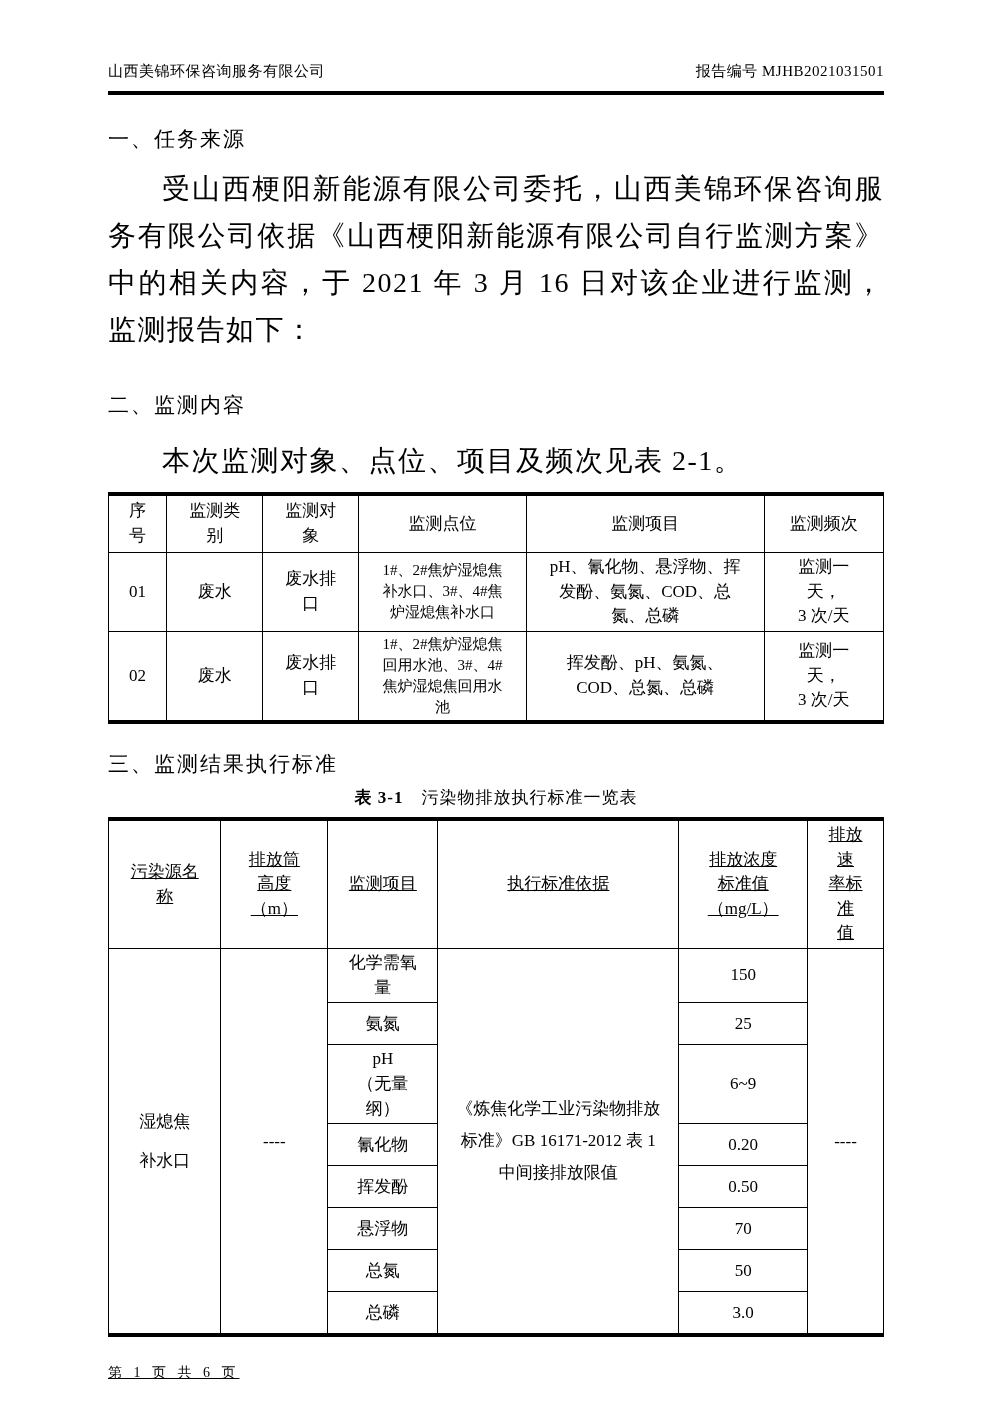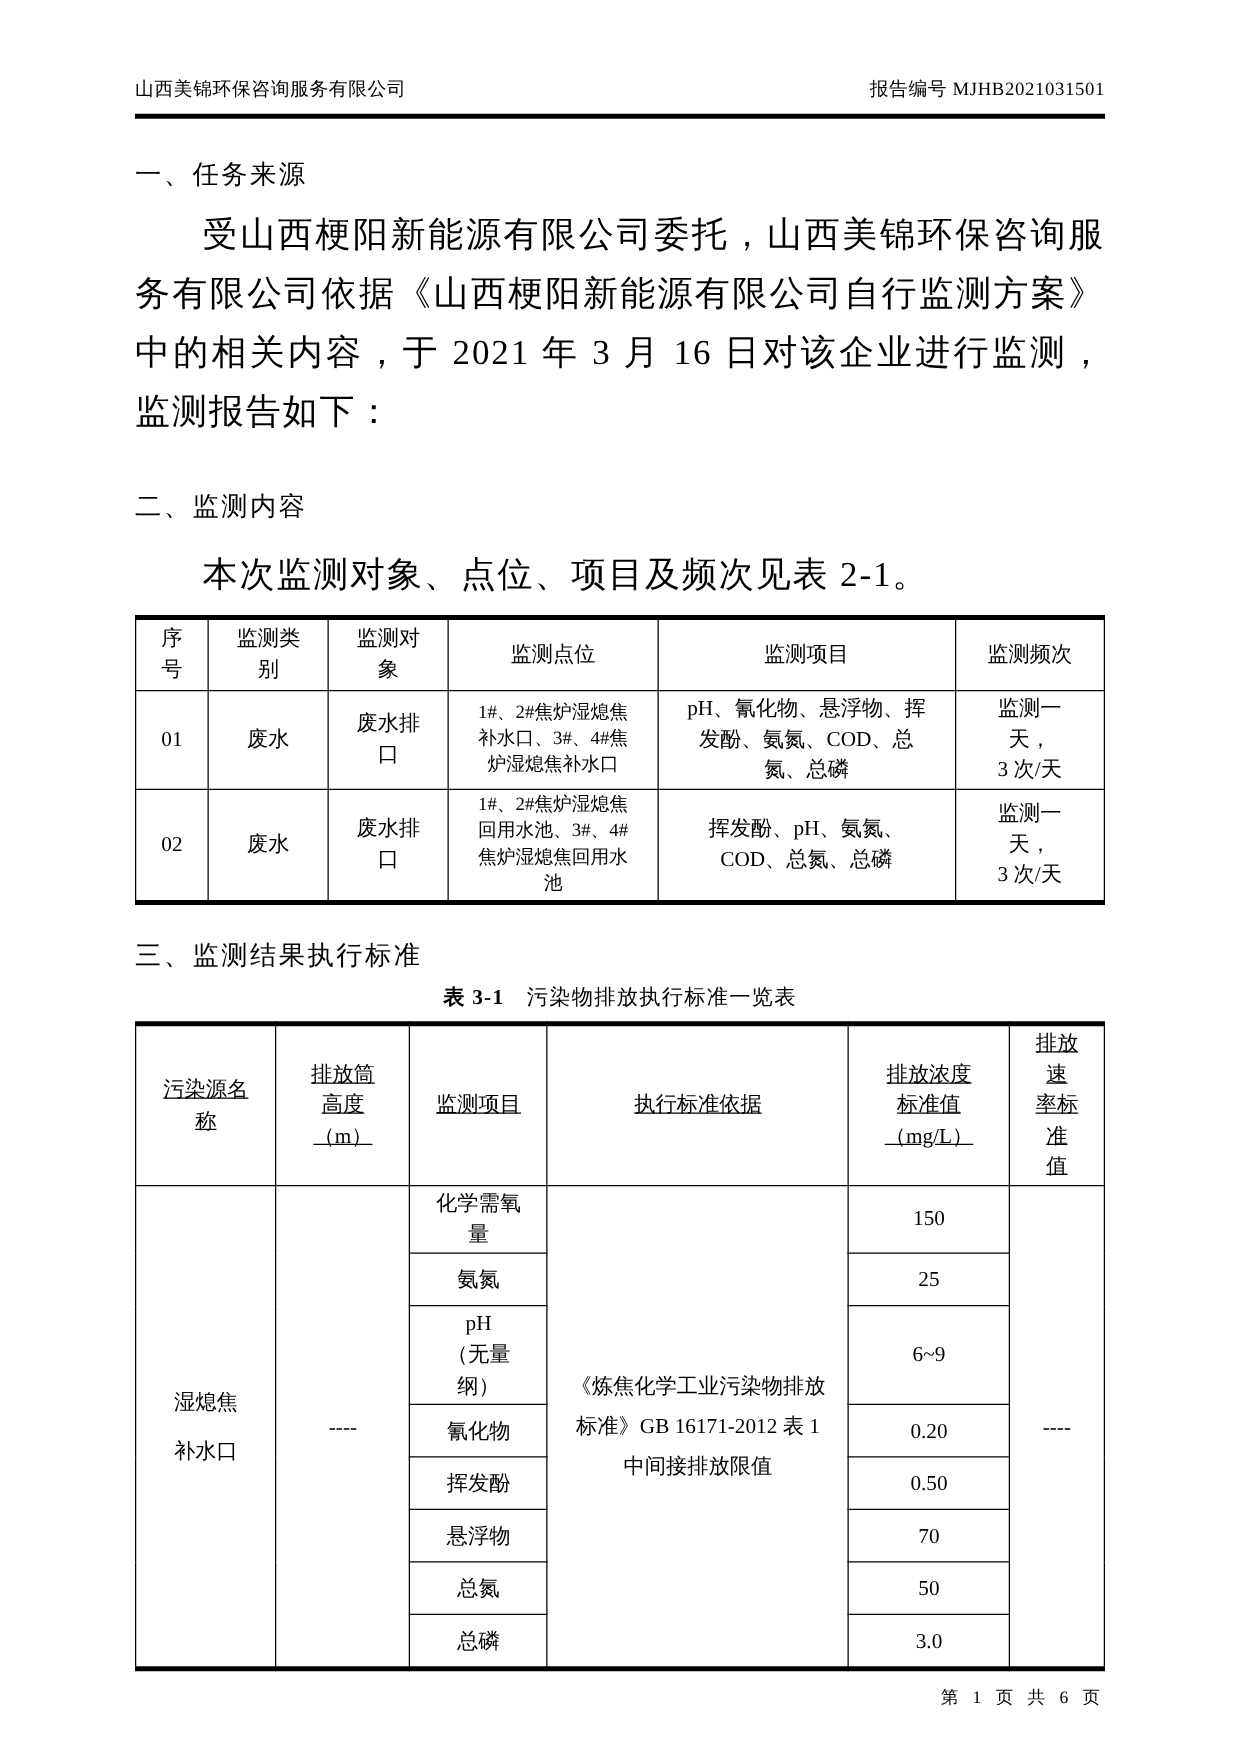--- a/index.html
+++ b/index.html
@@ -46,21 +46,21 @@
   .t21 td.point { font-size: 15px; line-height: 1.4; }
   .pre { white-space: pre-line; }
 
   .t31 { margin-top: 14px; }
   .t31 td.hdr { height: 78px; text-decoration: underline; }
   .t31 td.item-row { height: 37px; margin-top: 24px; }
   .t31 td.ph-row { height: 52px; }
   .t31 td.merged { line-height: 2.3; }
   .t31 td.basis { line-height: 1.9; }
 
-  .doc-footer { text-align: right; font-size: 14px; letter-spacing: 4px; margin-top: 12px; }
+  .doc-footer { text-align: left; font-size: 14px; letter-spacing: 4px; margin-top: 27px; text-decoration: underline; }
 </style>
 </head>
 <body>
 
 <div class="page">
 
   <div class="doc-header">
     <span>山西美锦环保咨询服务有限公司</span>
     <span>报告编号 MJHB2021031501</span>
   </div>

